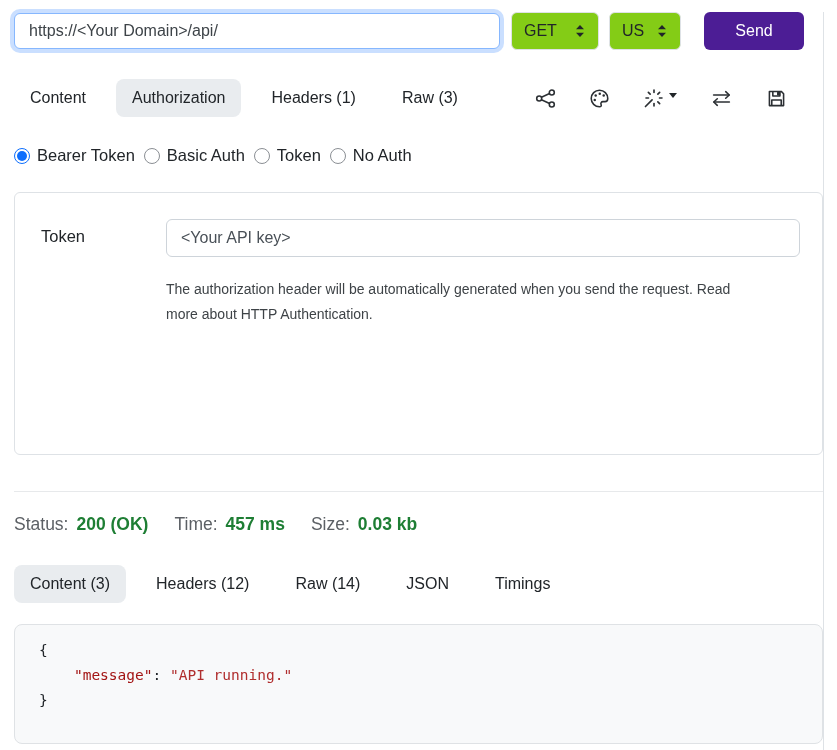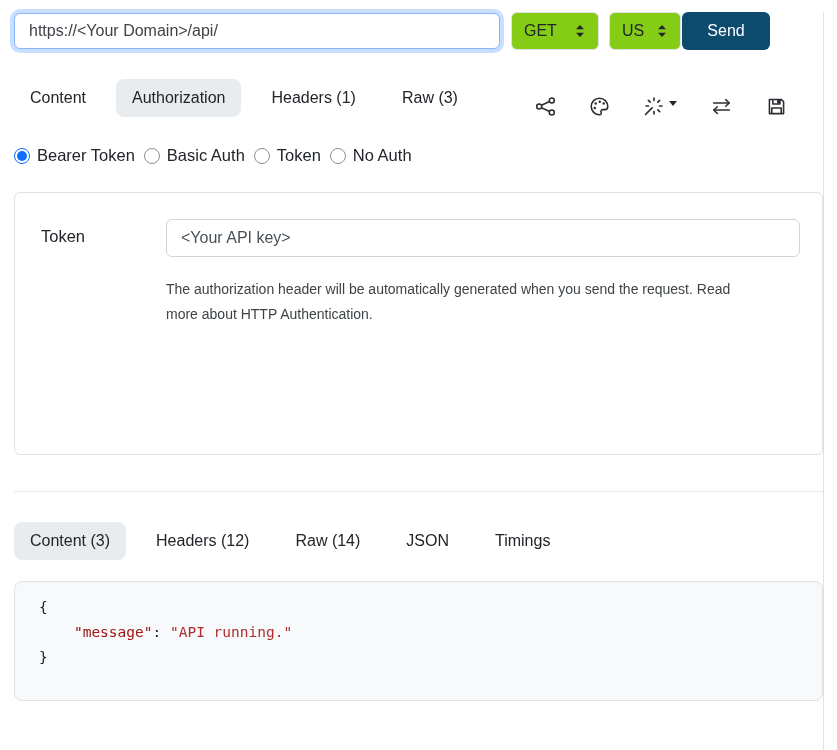--- a/index.html
+++ b/index.html
@@ -20,27 +20,27 @@
   .select-box {
     height: 38px; border: 1px solid #dee2e6; border-radius: 6px; background: #84cc16;
     display: flex; align-items: center; justify-content: space-between;
     padding: 0 12px; font-size: 16px; color: #212529; cursor: pointer;
   }
   .select-method { width: 88px; margin-left: 11px; }
   .select-region { width: 72px; margin-left: 10px; }
   .updown-arrows { display: flex; flex-direction: column; align-items: center; line-height: 4px; }
   .updown-arrows svg { display: block; }
   .send-btn {
-    width: 88px; height: 38px; margin-left: 1px; background: #0c4a6e; color: #fff;
+    width: 100px; height: 38px; margin-left: 23px; background: #4c1d95; color: #fff;
     font-size: 16px; border: none; border-radius: 6px; cursor: pointer;
     font-family: "Liberation Sans", sans-serif;
   }
 
   
-  .tabs-row { display: flex; align-items: flex-end; margin-top: 29px; }
+  .tabs-row { display: flex; align-items: center; margin-top: 29px; }
   .tabs { display: flex; align-items: center; gap: 14px; }
   .tab {
     padding: 10px 16px; font-size: 16px; color: #212529; border-radius: 8px;
     cursor: pointer; white-space: nowrap;
   }
   .tab.active { background: #e9ecef; }
 
   .toolbar { display: flex; align-items: center; margin-left: auto; margin-right: 36px; gap: 33px; }
   .icon-btn { background: none; border: none; cursor: pointer; padding: 0; display: flex; align-items: center; }
   .icon-btn svg { display: block; }
@@ -215,20 +215,34 @@
   <div class="auth-panel">
     <div class="token-label">Token</div>
     <div class="token-col">
       <input class="token-input" type="text" placeholder="&lt;Your API key&gt;" style="">
       <p class="helper-text">The authorization header will be automatically generated when you send the request. Read more about HTTP Authentication.</p>
     </div>
   </div>
 
   <hr class="divider">
 
+  <div class="status-row">
+    <div class="status-group">
+      <span class="status-label">Status:</span>
+      <span class="status-value">200 (OK)</span>
+    </div>
+    <div class="status-group">
+      <span class="status-label">Time:</span>
+      <span class="status-value">457 ms</span>
+    </div>
+    <div class="status-group">
+      <span class="status-label">Size:</span>
+      <span class="status-value">0.03 kb</span>
+    </div>
+  </div>
 
   <div class="response-tabs">
     <div class="tab active">Content (3)</div>
     <div class="tab">Headers (12)</div>
     <div class="tab">Raw (14)</div>
     <div class="tab">JSON</div>
     <div class="tab">Timings</div>
   </div>
 
   <div class="code-block">

